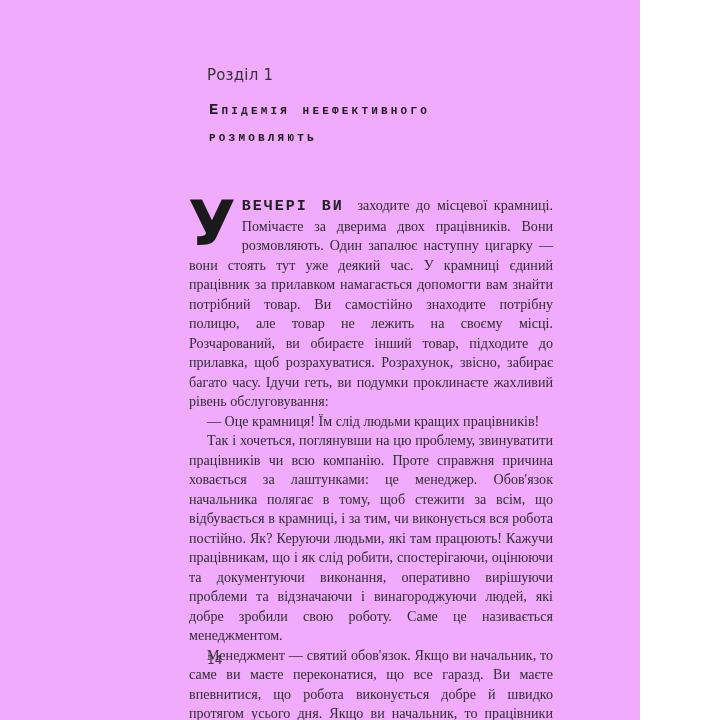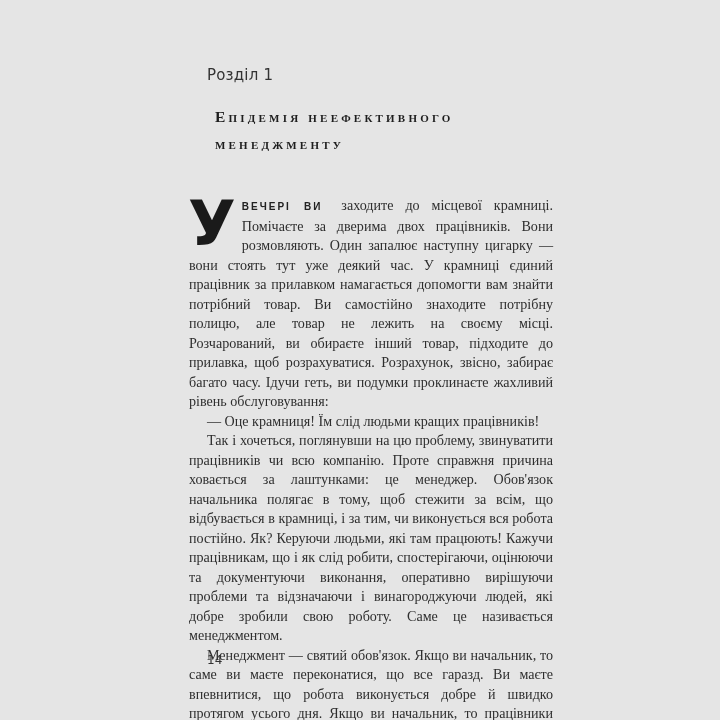--- a/index.html
+++ b/index.html
@@ -10,44 +10,44 @@
     body {
       width: 720px;
       height: 720px;
       position: relative;
       overflow: hidden;
       color: #2a2a2a;
     }
     .page {
       position: absolute;
       left: 0; top: 0;
-      width: 720px; height: 720px;
-      background: #e5e5e5;
+      width: 640px; height: 720px;
+      background: #f0abfc;
     }
     .chapter-label {
       position: absolute;
       left: 207px;
       top: 66px;
       font-family: "DejaVu Sans", sans-serif;
       font-size: 15px;
       color: #333333;
       letter-spacing: 0.2px;
     }
     .chapter-title {
       position: absolute;
       left: 207px;
       top: 95px;
       width: 340px;
-      font-family: Liberation Serif, serif;
+      font-family: Liberation Mono, monospace;
       font-weight: bold;
       font-size: 15.5px;
       line-height: 27px;
       letter-spacing: 3.2px;
       color: #1e1e1e;
-      margin: 8px;
+      margin: 2px;
     }
     .body-text {
       position: absolute;
       left: 189px;
       top: 196px;
       width: 364px;
       font-family: "Liberation Serif", serif;
       font-size: 14.1px;
       line-height: 19.5px;
       color: #2e2e2e;
@@ -64,23 +64,23 @@
       float: left;
       font-family: "DejaVu Sans", sans-serif;
       font-weight: bold;
       font-size: 62px;
       line-height: 50px;
       height: 50px;
       margin: 3px 6px 0 -1px;
       color: #1a1a1a;
     }
     .lead-in {
-      font-family: Liberation Sans, sans-serif;
+      font-family: Liberation Mono, monospace;
       font-weight: bold;
-      font-size: 10px;
+      font-size: 15px;
       letter-spacing: 2px;
       color: #222222;
       margin-right: 7px;
     }
     .page-number {
       position: absolute;
       left: 207px;
       top: 653px;
       font-family: "DejaVu Sans", sans-serif;
       font-size: 12px;
@@ -89,21 +89,21 @@
   </style>
 </head>
 <body>
 
 <div class="page">
 
   <div class="chapter-label">Розділ 1</div>
 
   <h1 class="chapter-title">
     <span style="display:block; font-variant: small-caps;">Епідемія неефективного</span>
-    <span style="display:block; font-variant: small-caps;">менеджменту</span>
+    <span style="display:block; font-variant: small-caps;">розмовляють</span>
   </h1>
 
   <div class="body-text">
     <p>
       <span class="drop-cap">У</span>
       <span class="lead-in" style="text-transform: uppercase;">вечері ви</span>
       <span>заходите до місцевої крамниці. Помічаєте за дверима двох працівників. Вони розмовляють. Один запа­лює наступну цигарку — вони стоять тут уже деякий час. У крамниці єдиний працівник за прилавком намагається допомог­ти вам знайти потрібний товар. Ви самостійно знаходите потрібну полицю, але товар не лежить на своєму місці. Розчарований, ви обираєте інший товар, підходите до прилавка, щоб розрахуватися. Розрахунок, звісно, забирає багато часу. Ідучи геть, ви подумки проклинаєте жахливий рівень обслуговування:</span>
     </p>
     <p class="indent">— Оце крамниця! Їм слід людьми кращих працівників!</p>
     <p class="indent">Так і хочеться, поглянувши на цю проблему, звинуватити пра­цівників чи всю компанію. Проте справжня причина ховається за лаштунками: це менеджер. Обов'язок начальника полягає в тому, щоб стежити за всім, що відбувається в крамниці, і за тим, чи ви­конується вся робота постійно. Як? Керуючи людьми, які там пра­цюють! Кажучи працівникам, що і як слід робити, спостерігаючи, оцінюючи та документуючи виконання, оперативно вирішуючи проблеми та відзначаючи і винагороджуючи людей, які добре зро­били свою роботу. Саме це називається менеджментом.</p>

